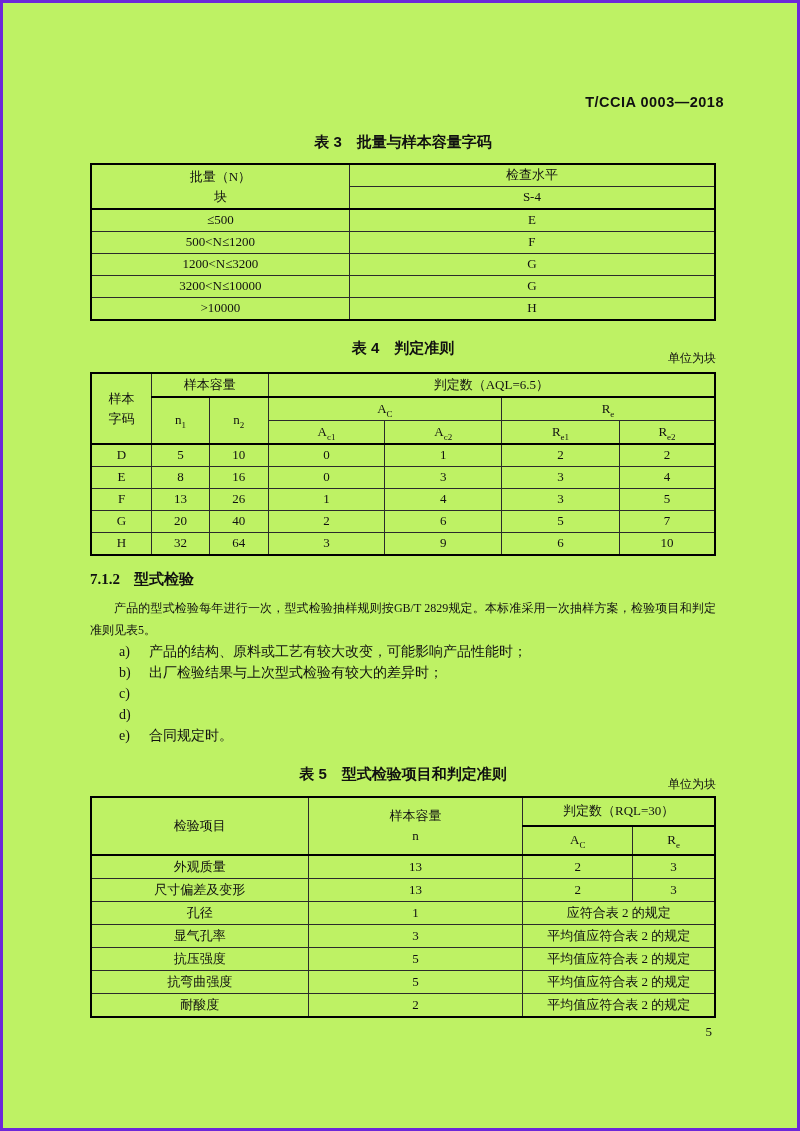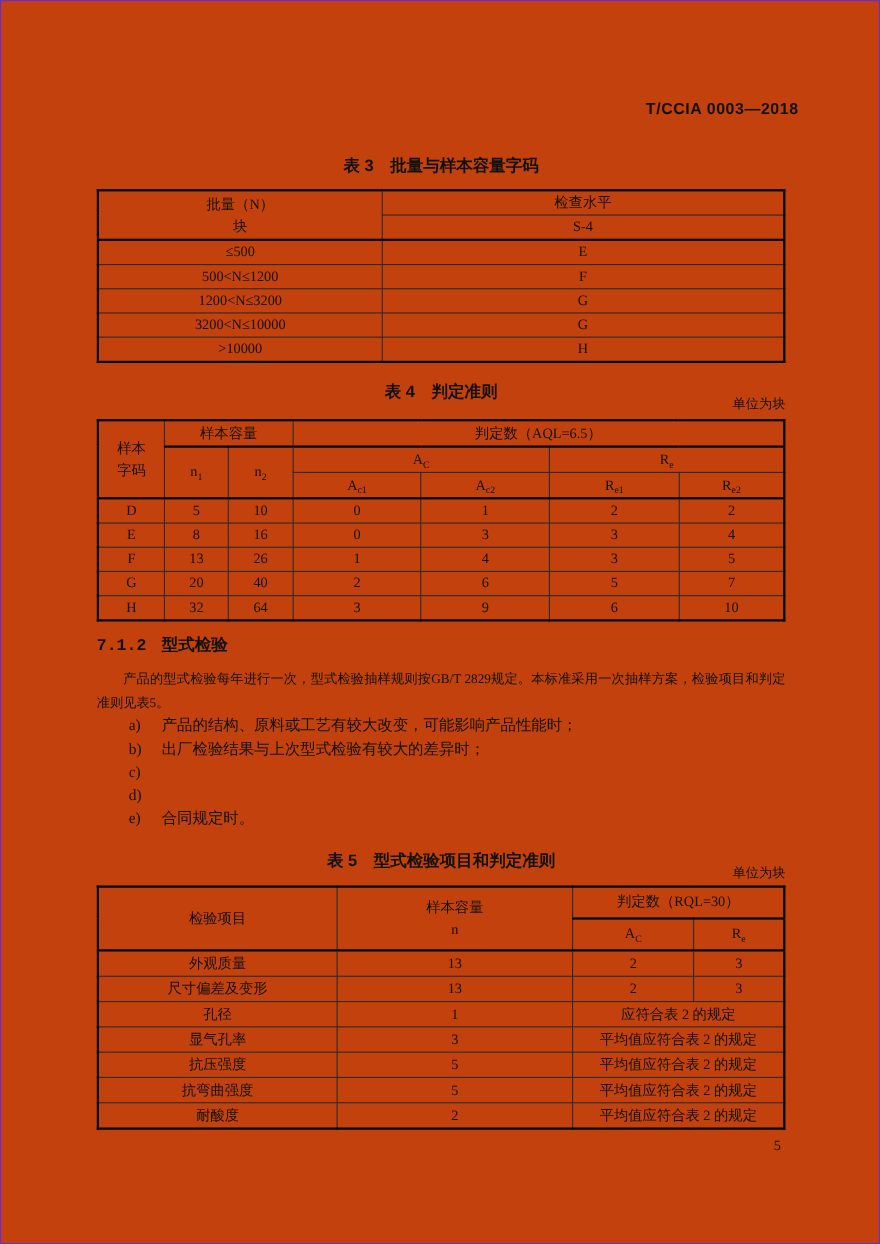--- a/index.html
+++ b/index.html
@@ -1,31 +1,31 @@
 <!DOCTYPE html>
 <html><head>
 <meta charset="utf-8">
 <style>
   html,body{margin:0;padding:0;background:#fff;}
   .page{
     position:relative;
     width:800px;height:1131px;
     box-sizing:border-box;
-    background:#c2410c;
-    border:1px solid #6d28d9;
+    background:#bef264;
+    border:3px solid #6d28d9;
     font-family:"Liberation Serif","DejaVu Serif",serif;
     color:#111;
     overflow:hidden;
   }
   .doc-ref{
     position:absolute;top:91px;right:73px;
     font-family:"Liberation Sans","DejaVu Sans",sans-serif;
     font-weight:bold;font-size:14.5px;letter-spacing:.5px;
   }
-  .content{position:absolute;left:87px;top:11px;width:626px;}
+  .content{position:absolute;left:87px;top:0;width:626px;}
   .tbl-title{
     text-align:center;
     font-family:"Liberation Sans","DejaVu Sans",sans-serif;
     font-weight:bold;font-size:15px;line-height:19px;
   }
   .t3-title{margin-top:129px;}
   .t4-title{margin-top:17px;}
   .t5-title{margin-top:18px;}
   .unit-note{margin-top:-6px;text-align:right;font-size:12px;line-height:15px;}
   table{border-collapse:collapse;width:100%;table-layout:fixed;}
@@ -41,21 +41,21 @@
   .t4{margin-top:6px;}
   .t4 td{height:21px;}
   .t4 tr.hrow td{height:22px;}
   .t5{margin-top:4px;}
   .t5 td{height:22px;}
   .t5 tr.hrow td{height:27px;}
   sub{font-size:9px;line-height:0;}
   .sec{font-size:14px;line-height:17px;}
   .sec7114{margin-top:8px;}
   .sec-num{font-family:"Liberation Sans","DejaVu Sans",sans-serif;font-weight:bold;}
-  .sec-712{margin-top:14px;font-family:Liberation Mono, monospace;font-weight:bold;font-size:15px;line-height:18px;}
+  .sec-712{margin-top:14px;font-family:Liberation Serif, serif;font-weight:bold;font-size:15px;line-height:18px;}
   .gap{display:inline-block;width:14px;}
   .para{font-size:12px;line-height:22px;text-align:justify;}
   .para1{margin-top:9px;text-indent:2em;}
   .para2{margin-top:3px;text-indent:2em;}
   .cond-list{margin-top:0;}
   .cond-item{display:flex;font-size:14px;line-height:21px;}
   .cond-label{width:30px;margin-left:29px;flex:0 0 auto;}
   .page-num{margin-top:6px;text-align:right;font-size:13px;padding-right:4px;}
   .twoline div{line-height:20px;}
 </style>

